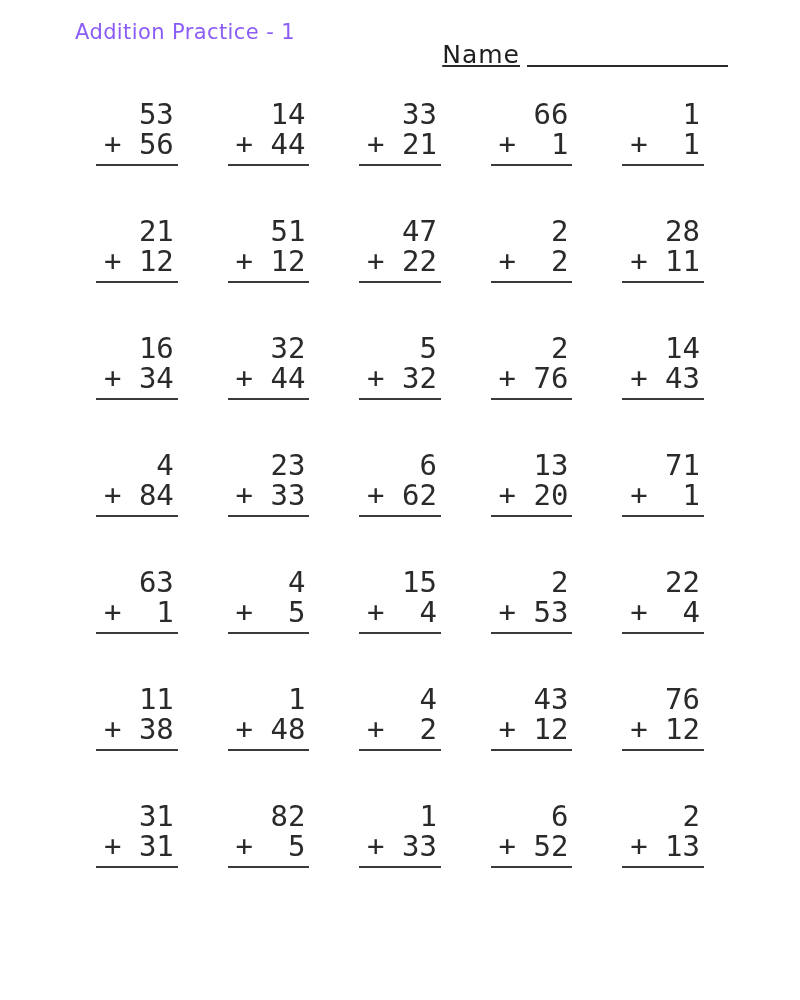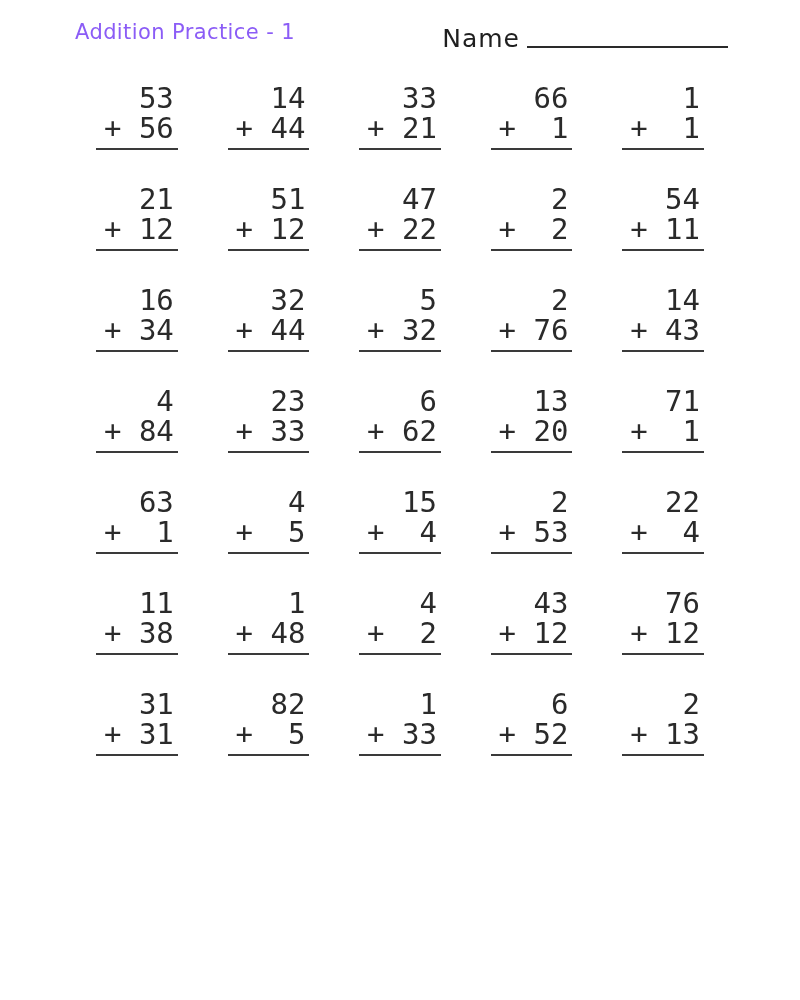--- a/index.html
+++ b/index.html
@@ -24,41 +24,42 @@
     padding: 20px 72px 0 75px;
   }
   .title {
     margin-top: 0;
     font-size: 21px;
     letter-spacing: 0.4px;
     color: #8b5cf6;
   }
   .name-block {
     display: flex;
-    align-items: flex-start;
-    margin-top: 4px;
+    align-items: center;
+    margin-top: 20px;
+    text-decoration: underline;
   }
   .name-label {
     font-size: 25px;
     letter-spacing: 1px;
     color: #1f1f1f;
   }
   .name-line {
     display: inline-block;
     width: 201px;
     height: 24px;
     margin-left: 7px;
     border-bottom: 2px solid #2a2a2a;
   }
   .grid {
     margin: 30px 96px 4px 96px;
     display: grid;
     grid-template-columns: repeat(5, max-content);
     justify-content: space-between;
-    row-gap: 36px;
+    row-gap: 52px;
   }
   .problem {
     font-family: "DejaVu Sans Mono", monospace;
     font-size: 29px;
     line-height: 30px;
     color: #2a2a2a;
     width: 4ch;
     padding: 0 0 5px 0;
     border-bottom: 2px solid #3a3a3a;
     margin: 0 4px 0 8px;
@@ -153,21 +154,21 @@
       </div>
     </div>
       <div class="problem">
       <div class="operand-top">2</div>
       <div class="operand-row">
         <span>+</span>
         <span>2</span>
       </div>
     </div>
       <div class="problem">
-      <div class="operand-top">54</div>
+      <div class="operand-top">28</div>
       <div class="operand-row">
         <span>+</span>
         <span>11</span>
       </div>
     </div>
       <div class="problem">
       <div class="operand-top">16</div>
       <div class="operand-row">
         <span>+</span>
         <span>34</span>

